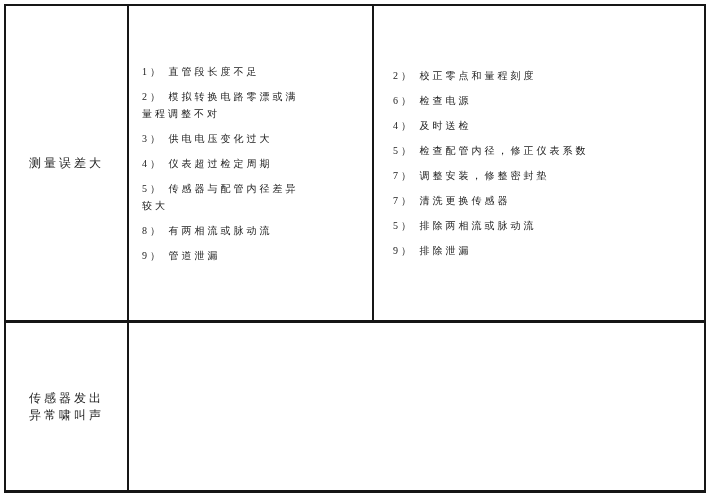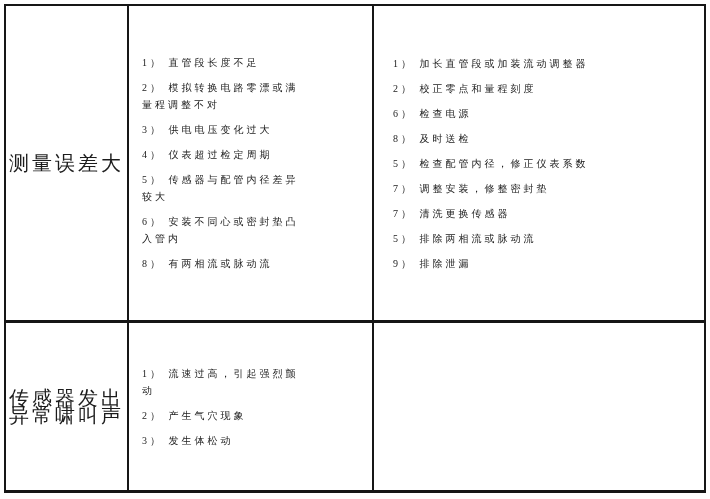--- a/index.html
+++ b/index.html
@@ -29,21 +29,21 @@
   .cell {
     display: flex;
     flex-direction: column;
     justify-content: center;
     overflow: hidden;
   }
   .cell.col-1, .cell.col-2 { border-right: 2px solid var(--border-color, #161616); }
   .cell.row-1 { border-bottom: 3px solid var(--border-color, #161616); }
   .symptom-cell { align-items: center; text-align: center; }
   .symptom-line {
-    font-size: 20px;
+    font-size: 12px;
     line-height: 17px;
     letter-spacing: 3px;
     white-space: nowrap;
   }
   .symptom-line + .symptom-line { }
   .list-cell { padding-left: 4px; padding-right: 2px; }
   .list-cell.col-3 { padding-left: 10px; }
   .li {
     font-size: 10px;
     line-height: 17px;
@@ -62,41 +62,33 @@
       <div class="symptom-line">测量误差大</div>
     </div>
     <div class="cell row-1 col-2 list-cell">
         <div class="li">1） 直管段长度不足</div>
         <div class="li">2） 模拟转换电路零漂或满
 量程调整不对</div>
         <div class="li">3） 供电电压变化过大</div>
         <div class="li">4） 仪表超过检定周期</div>
         <div class="li">5） 传感器与配管内径差异
 较大</div>
-        <div class="li">6） 安装不同心或密封垫凸
-入管内</div>
         <div class="li">8） 有两相流或脉动流</div>
+        <div class="li">9） 管道泄漏</div>
       </div>
     <div class="cell row-1 col-3 list-cell">
-        <div class="li">1） 加长直管段或加装流动调整器</div>
         <div class="li">2） 校正零点和量程刻度</div>
         <div class="li">6） 检查电源</div>
-        <div class="li">8） 及时送检</div>
+        <div class="li">4） 及时送检</div>
         <div class="li">5） 检查配管内径，修正仪表系数</div>
         <div class="li">7） 调整安装，修整密封垫</div>
         <div class="li">7） 清洗更换传感器</div>
         <div class="li">5） 排除两相流或脉动流</div>
         <div class="li">9） 排除泄漏</div>
       </div>
 
     <div class="cell row-2 col-1 symptom-cell">
       <div class="symptom-line">传感器发出</div>
       <div class="symptom-line">异常啸叫声</div>
     </div>
-    <div class="cell row-2 col-2 list-cell">
-        <div class="li">1） 流速过高，引起强烈颤
-动</div>
-        <div class="li">2） 产生气穴现象</div>
-        <div class="li">3） 发生体松动</div>
-      </div>
 
   </div>
 </div>
 
 </body></html>

